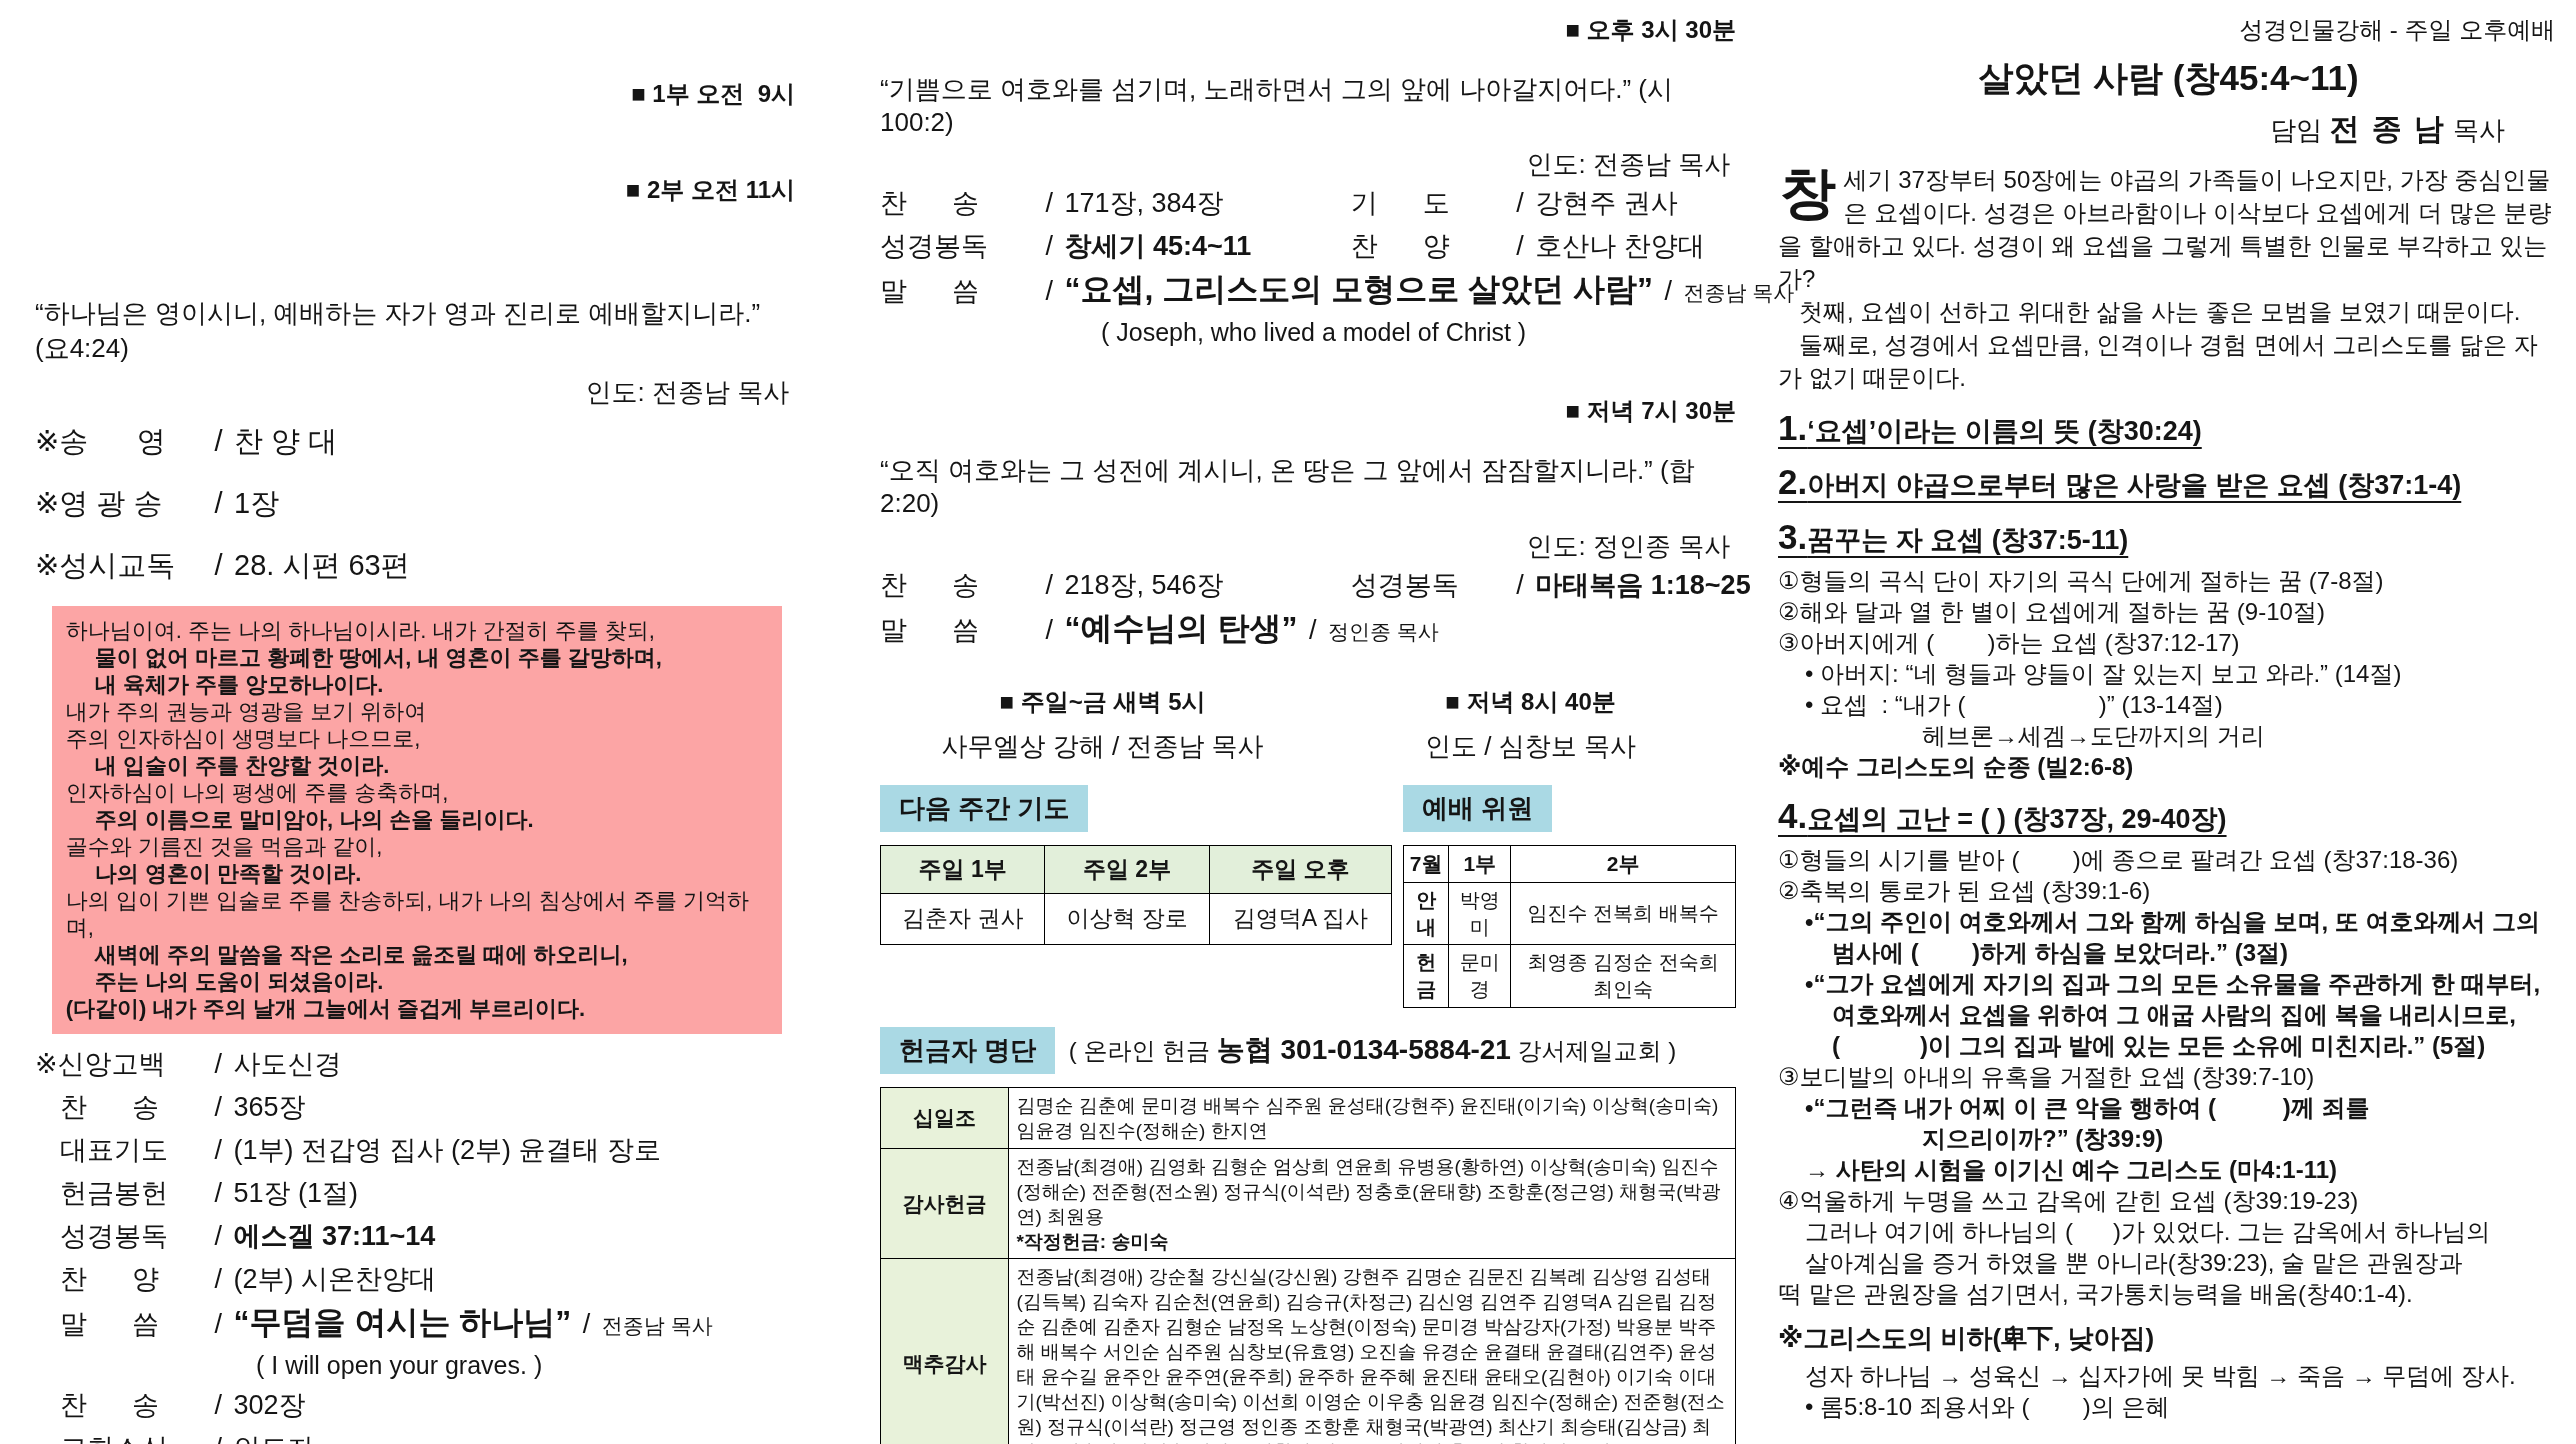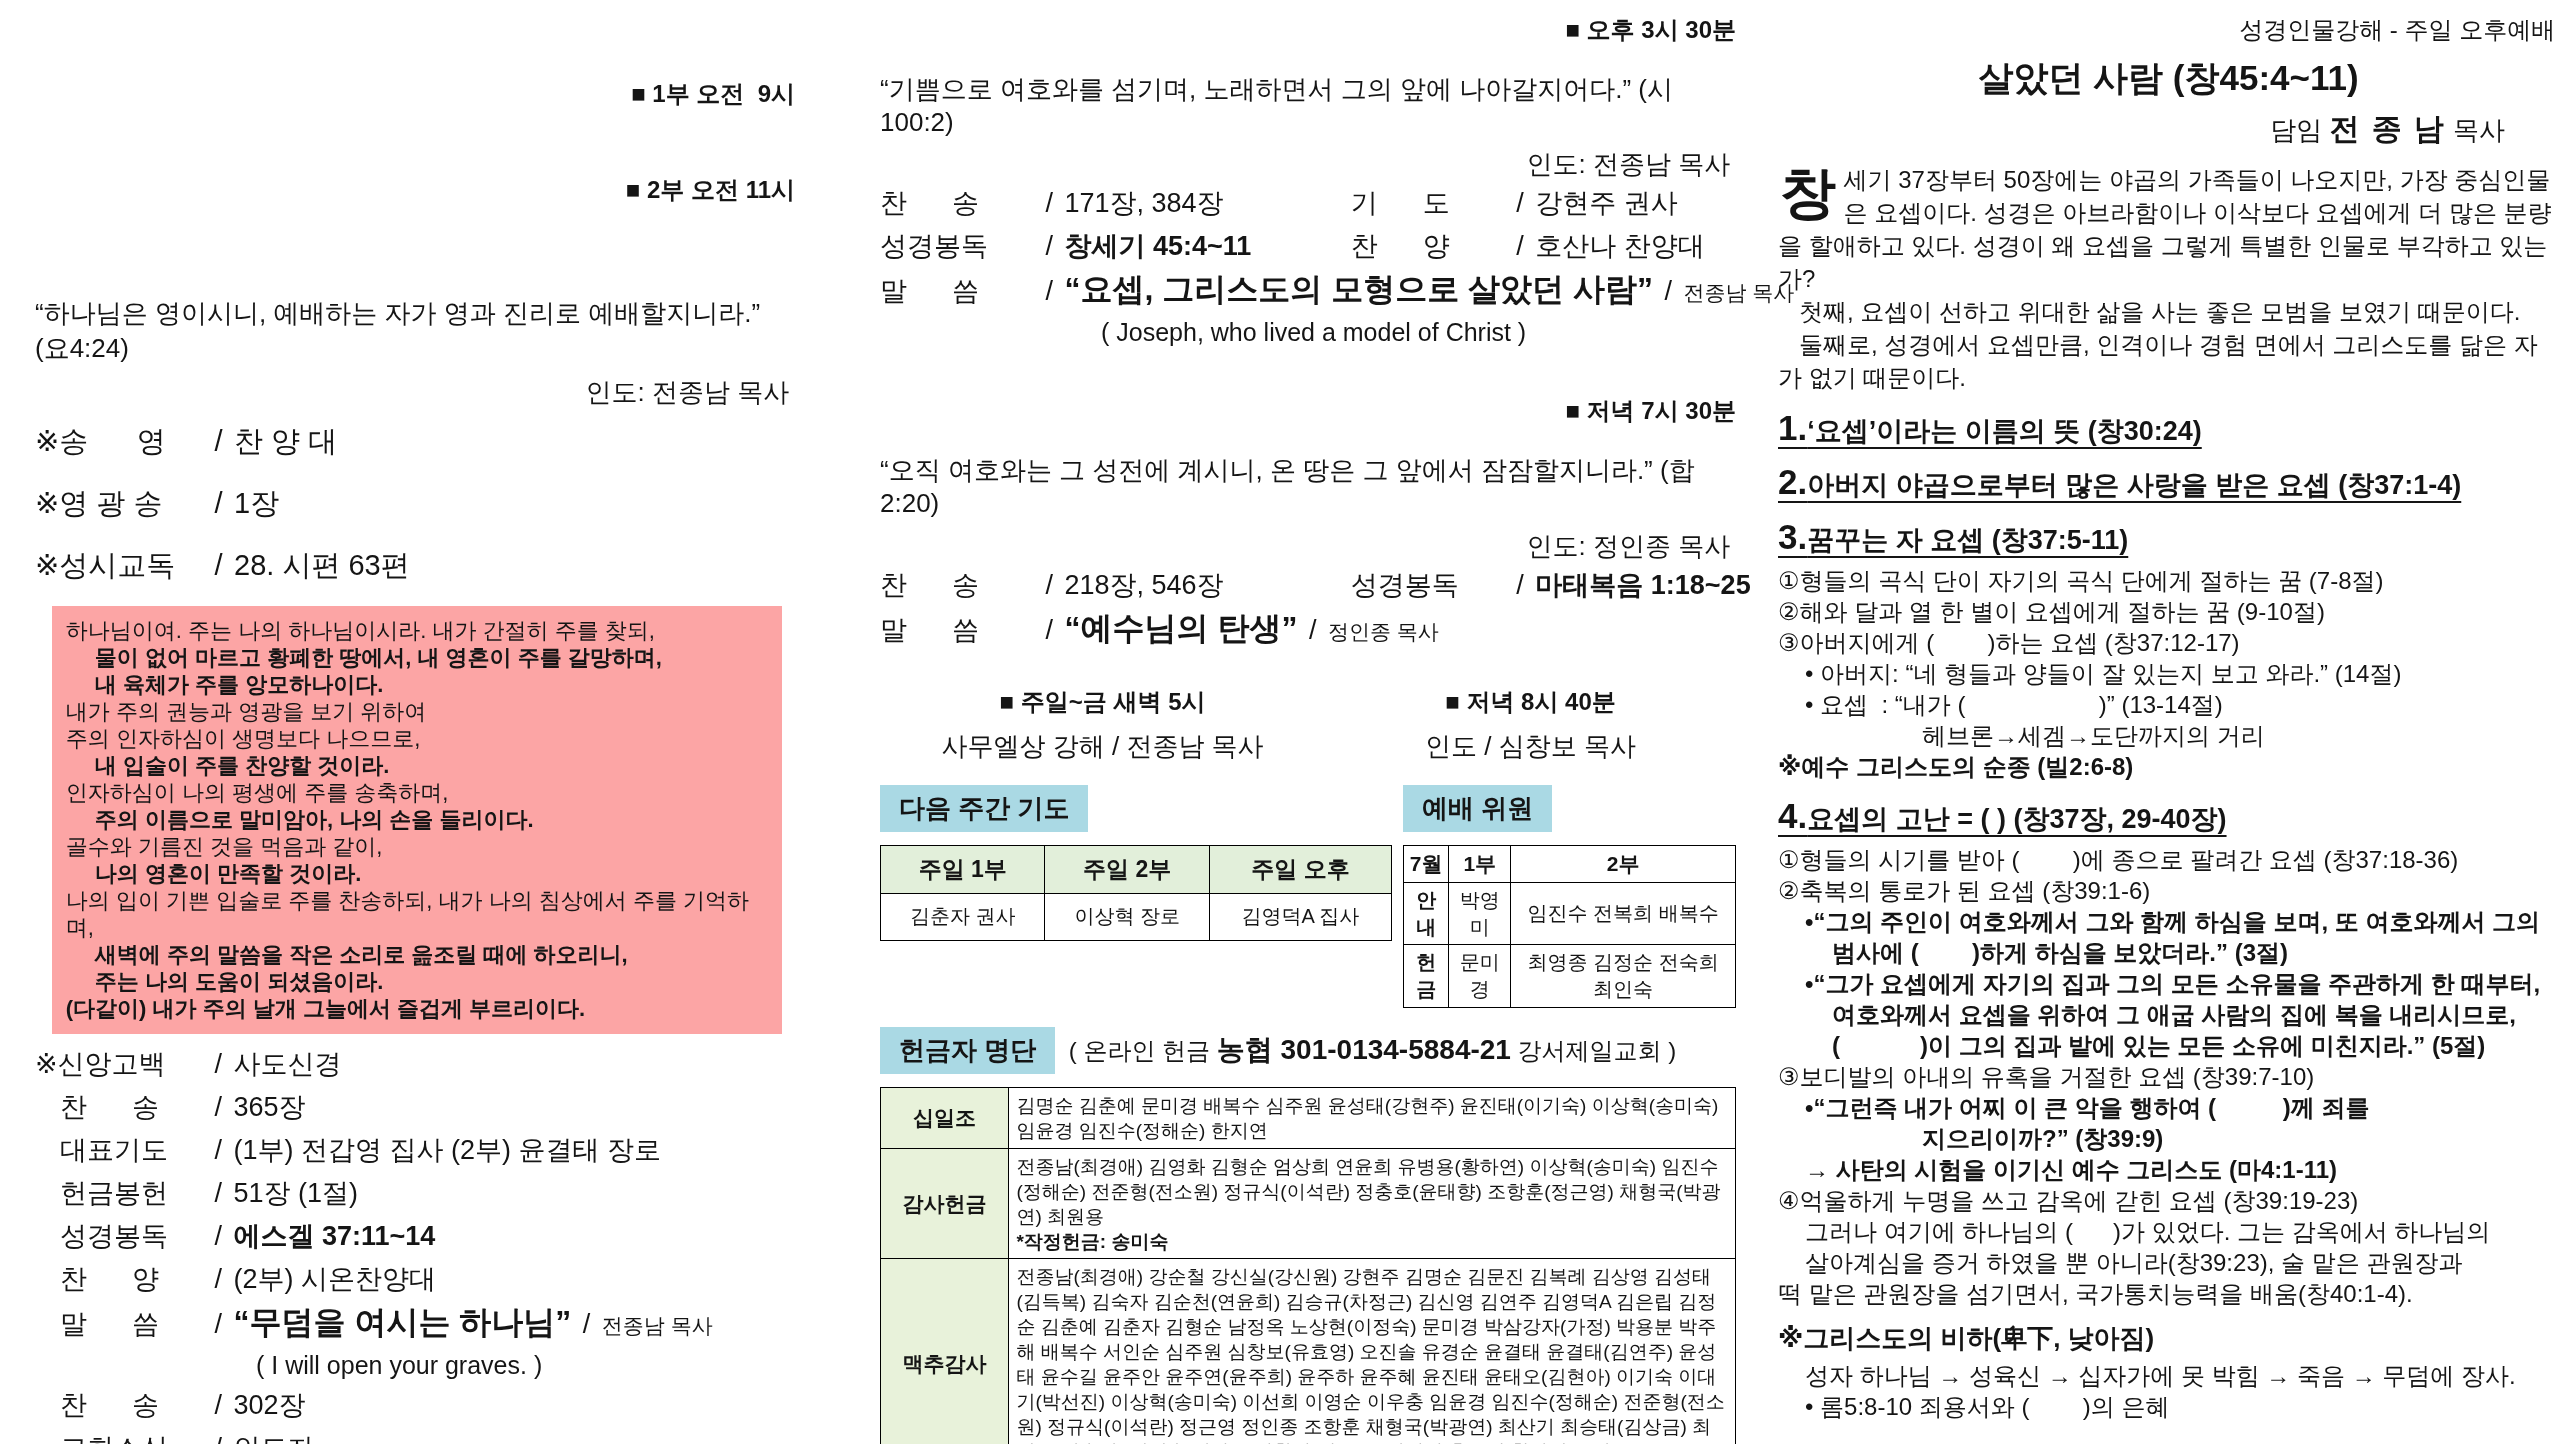--- a/index.html
+++ b/index.html
@@ -46,21 +46,21 @@
   .dn-time{font-weight:bold;font-size:24px;}
   .dn-line{font-size:26px;margin-top:11.5px;}
   .tables-row{display:flex;justify-content:space-between;margin-top:21px;}
   .tblock-l{width:512px;}
   .tblock-r{width:333px;}
   .chead{display:inline-block;background:#aad9e4;font-weight:bold;font-size:26px;
          padding:5.8px 19px;}
   table{border-collapse:collapse;margin-top:13.5px;width:100%;}
   td,th{border:1.9px solid #000;text-align:center;padding:5.8px 5.8px;font-weight:normal;}
   .nwt th{background:#e2efda;font-weight:bold;font-size:23px;padding:7.7px 3.8px;}
-  .nwt td{font-size:20px;padding:9.6px 3.8px;text-align:center;}
+  .nwt td{font-size:23px;padding:9.6px 3.8px;text-align:center;}
   .cmt th{font-weight:bold;font-size:21px;padding:3.8px 3.8px;}
   .cmt td{font-size:20px;padding:3.8px 3.8px;}
   .cmt .rowh{font-weight:bold;}
   .off-head{margin-top:19px;white-space:nowrap;}
   .off-online{font-size:24px;margin-left:13.5px;}
   .off-bank{font-size:28px;font-weight:bold;}
   .otable th{background:#e8f2da;font-weight:bold;font-size:21px;width:123px;padding:3.8px 1.9px;}
   .otable td{text-align:left;font-size:19px;line-height:25px;padding:4.8px 7.7px;white-space:normal;}
 
   

